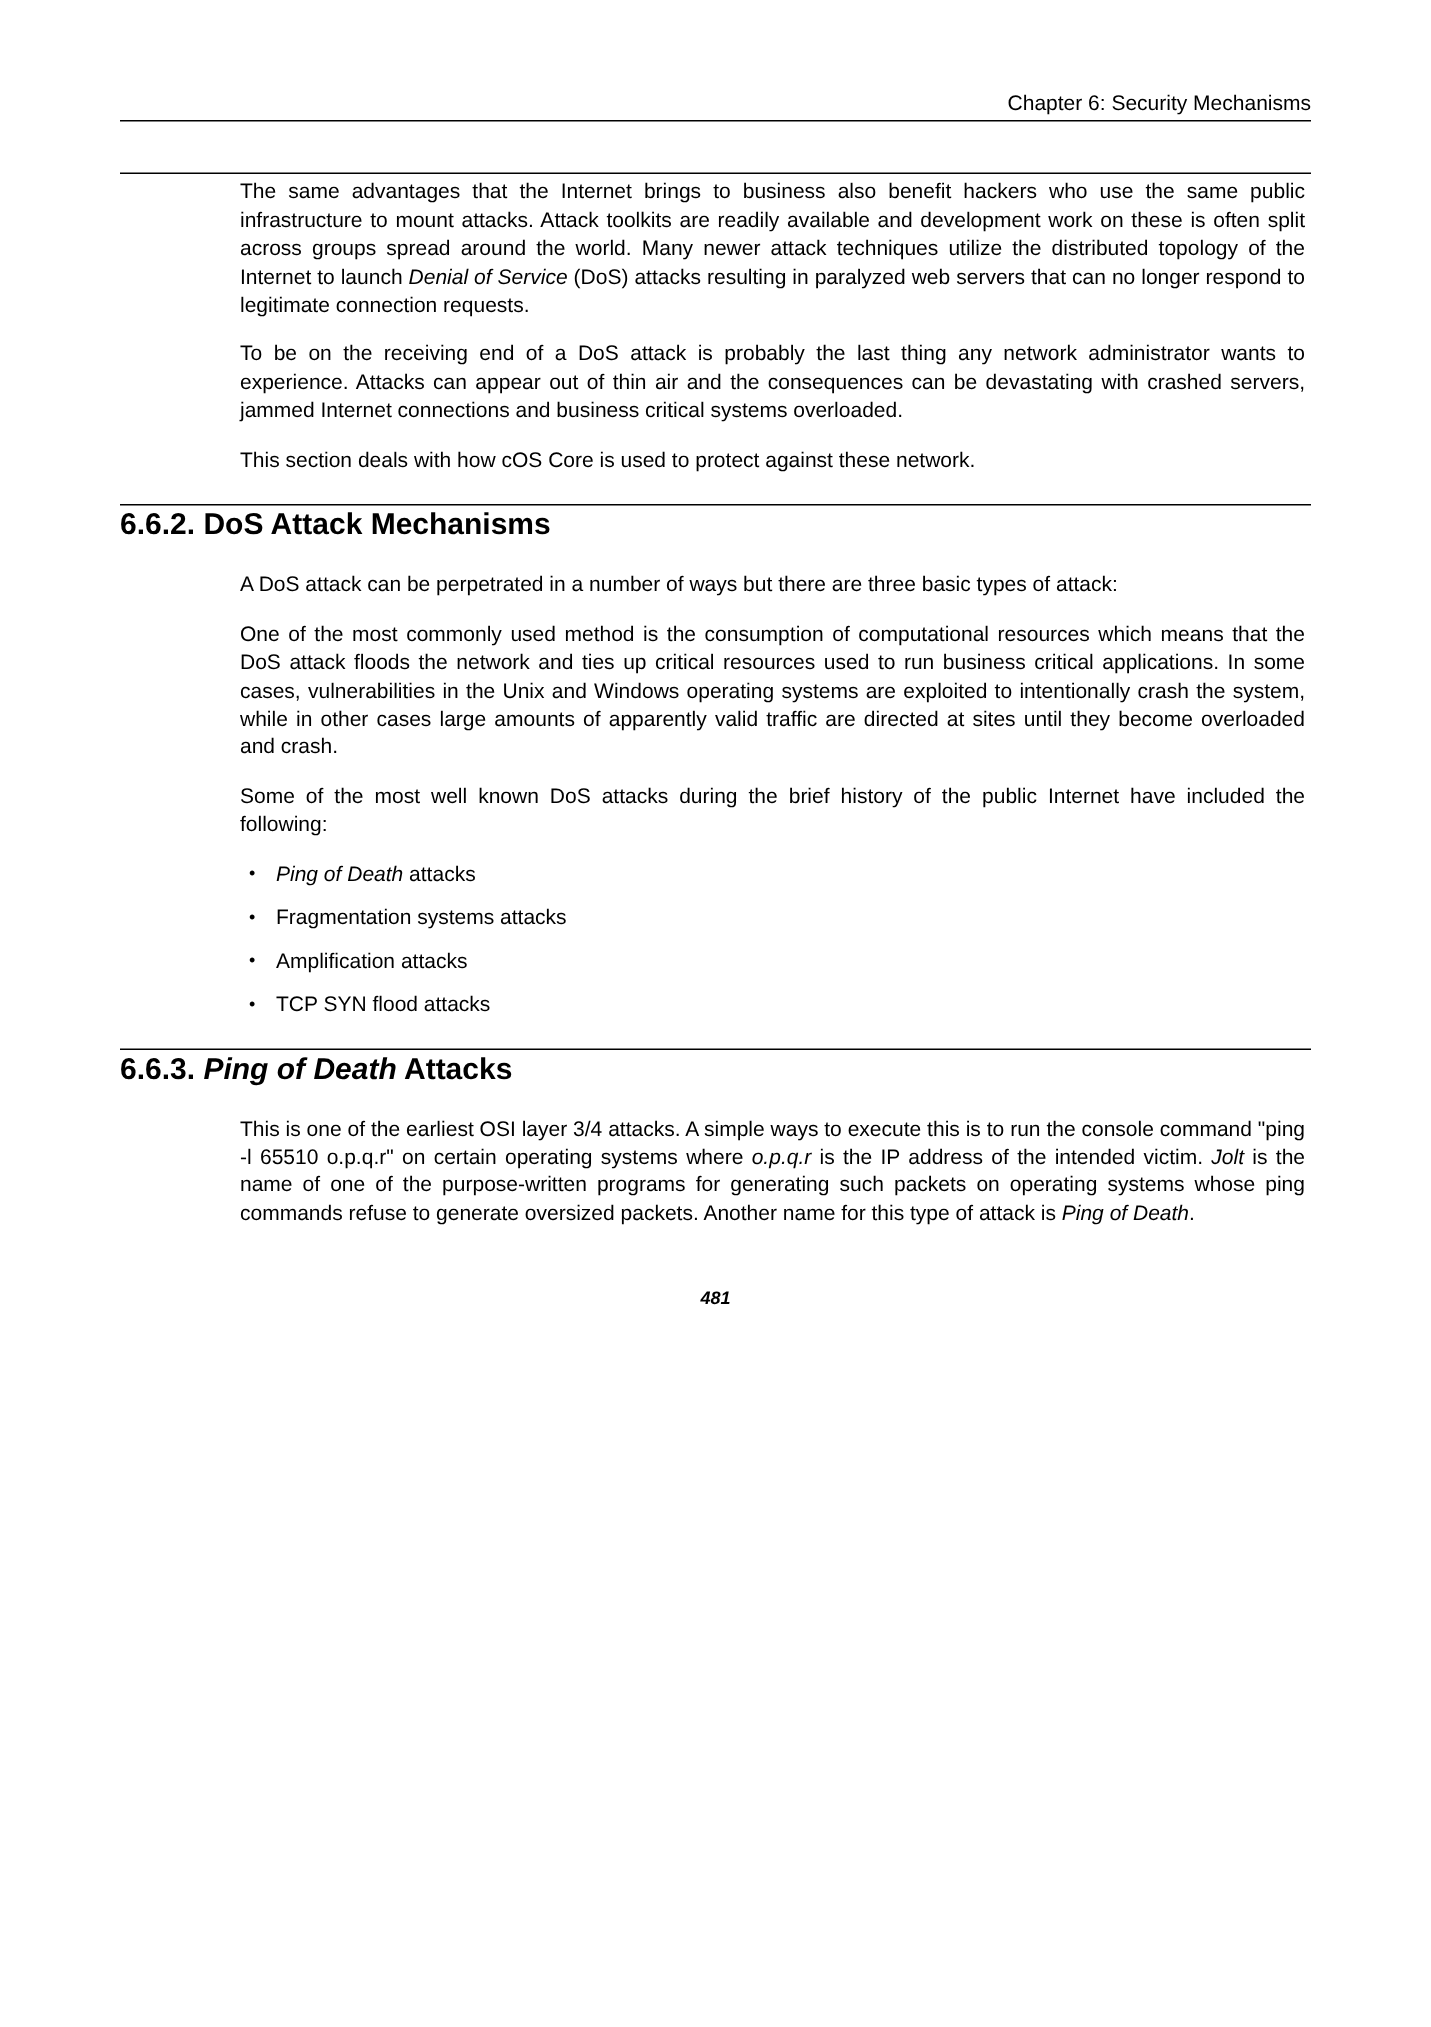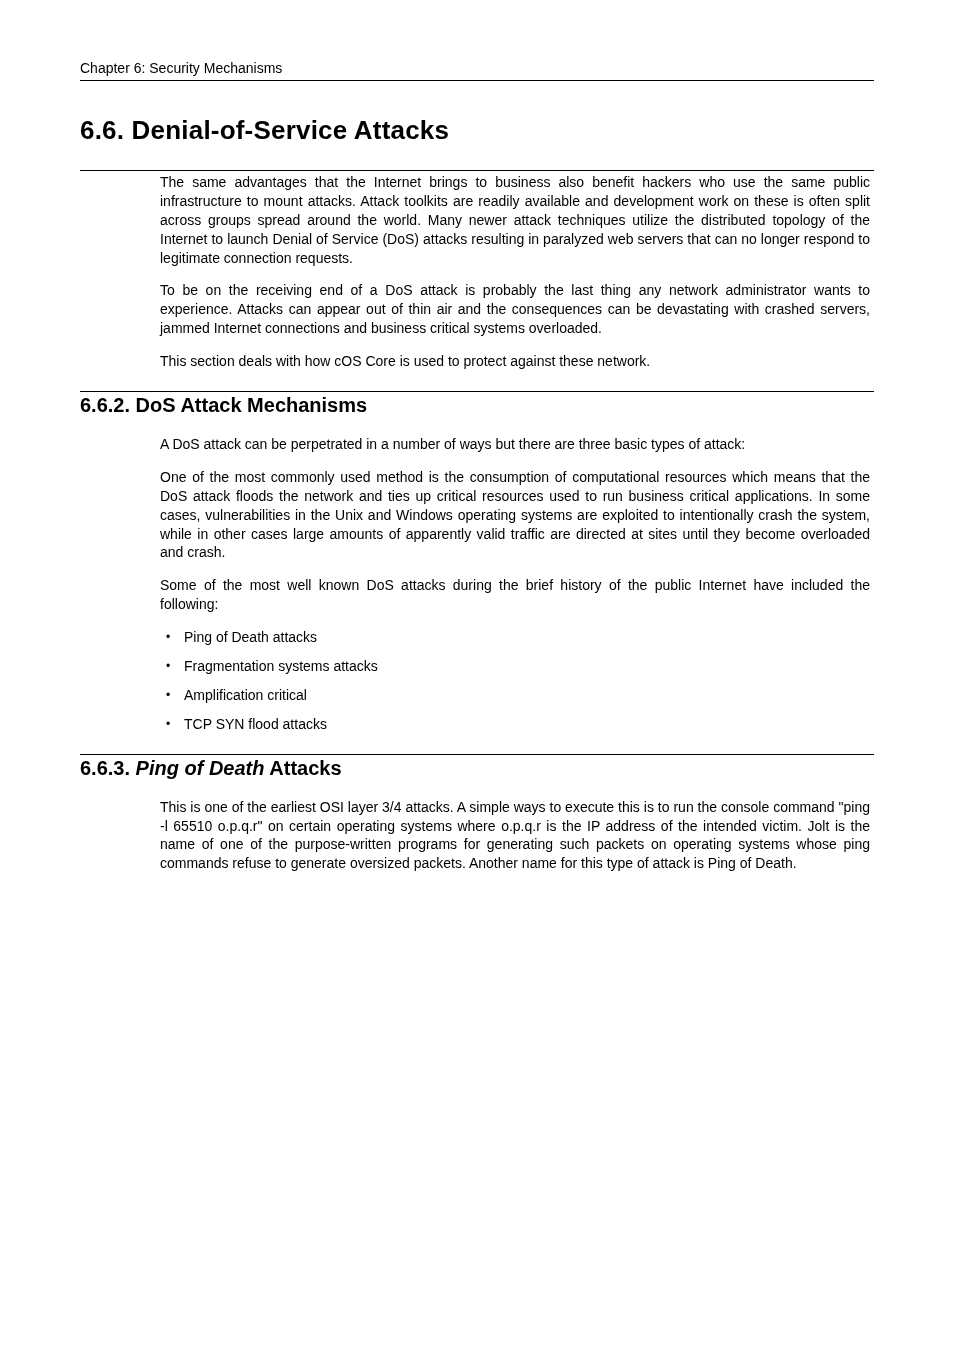--- a/index.html
+++ b/index.html
@@ -10,20 +10,21 @@
     color: #000000;
     width: 954px;
   }
   .page {
     padding: 60px 80px 40px 80px;
     box-sizing: border-box;
     width: 954px;
   }
   .running-head {
     font-size: 14px;
+    text-align: right;
     margin-bottom: 4px;
   }
   .after-runhead-rule {
     border-top: 1px solid #000;
     margin-bottom: 34px;
   }
   h1.section-title {
     font-size: 26px;
     font-weight: 700;
     margin: 0 0 24px 0;
@@ -66,20 +67,21 @@
   }
   ul.bullets li::before {
     content: "•";
     position: absolute;
     left: 6px;
     top: 0;
     font-size: 12px;
     line-height: 1.6;
   }
   .italic {
+    font-style: italic;
   }
   .bold-italic {
     font-style: italic;
     font-weight: 700;
   }
   .page-number {
     text-align: center;
     font-size: 12px;
     font-weight: 700;
     font-style: italic;
@@ -87,21 +89,20 @@
   }
 </style>
 </head>
 <body>
 
 <div class="page">
 
   <div class="running-head">Chapter 6: Security Mechanisms</div>
   <div class="after-runhead-rule"></div>
 
-  <h1 class="section-title">6.6. Denial-of-Service Attacks</h1>
 
   <div class="sub-block">
     <div class="sub-divider-top"></div>
     <div class="body-indent">
       <p class="body">
         <span>The same advantages that the Internet brings to business also benefit hackers who use the same public infrastructure to mount attacks. Attack toolkits are readily available and development work on these is often split across groups spread around the world. Many newer attack techniques utilize the distributed topology of the Internet to launch </span><span class="italic">Denial of Service</span><span> (DoS) attacks resulting in paralyzed web servers that can no longer respond to legitimate connection requests.</span>
       </p>
       <p class="body">To be on the receiving end of a DoS attack is probably the last thing any network administrator wants to experience. Attacks can appear out of thin air and the consequences can be devastating with crashed servers, jammed Internet connections and business critical systems overloaded.</p>
       <p class="body">This section deals with how cOS Core is used to protect against these network.</p>
     </div>
@@ -115,32 +116,33 @@
 
 
       <p class="body">One of the most commonly used method is the consumption of computational resources which means that the DoS attack floods the network and ties up critical resources used to run business critical applications. In some cases, vulnerabilities in the Unix and Windows operating systems are exploited to intentionally crash the system, while in other cases large amounts of apparently valid traffic are directed at sites until they become overloaded and crash.</p>
       <p class="body">Some of the most well known DoS attacks during the brief history of the public Internet have included the following:</p>
 
       <ul class="bullets">
         <li>
           <span class="italic">Ping of Death</span><span> attacks</span>
         </li>
         <li>Fragmentation systems attacks</li>
-        <li>Amplification critical</li>
+        <li>Amplification attacks</li>
         <li>TCP SYN flood attacks</li>
       </ul>
     </div>
   </div>
 
   <div class="sub-block">
     <div class="sub-divider-top"></div>
     <h2 class="sub-title">
       <span>6.6.3. </span><span class="bold-italic">Ping of Death</span><span> Attacks</span>
     </h2>
     <div class="body-indent">
       <p class="body">
         <span>This is one of the earliest OSI layer 3/4 attacks. A simple ways to execute this is to run the console command "ping -l 65510 o.p.q.r" on certain operating systems where </span><span class="italic">o.p.q.r</span><span> is the IP address of the intended victim. </span><span class="italic">Jolt</span><span> is the name of one of the purpose-written programs for generating such packets on operating systems whose ping commands refuse to generate oversized packets. Another name for this type of attack is </span><span class="italic">Ping of Death</span><span>.</span>
       </p>
     </div>
   </div>
 
+  <div class="page-number">481</div>
 
 </div>
 
 </body></html>

